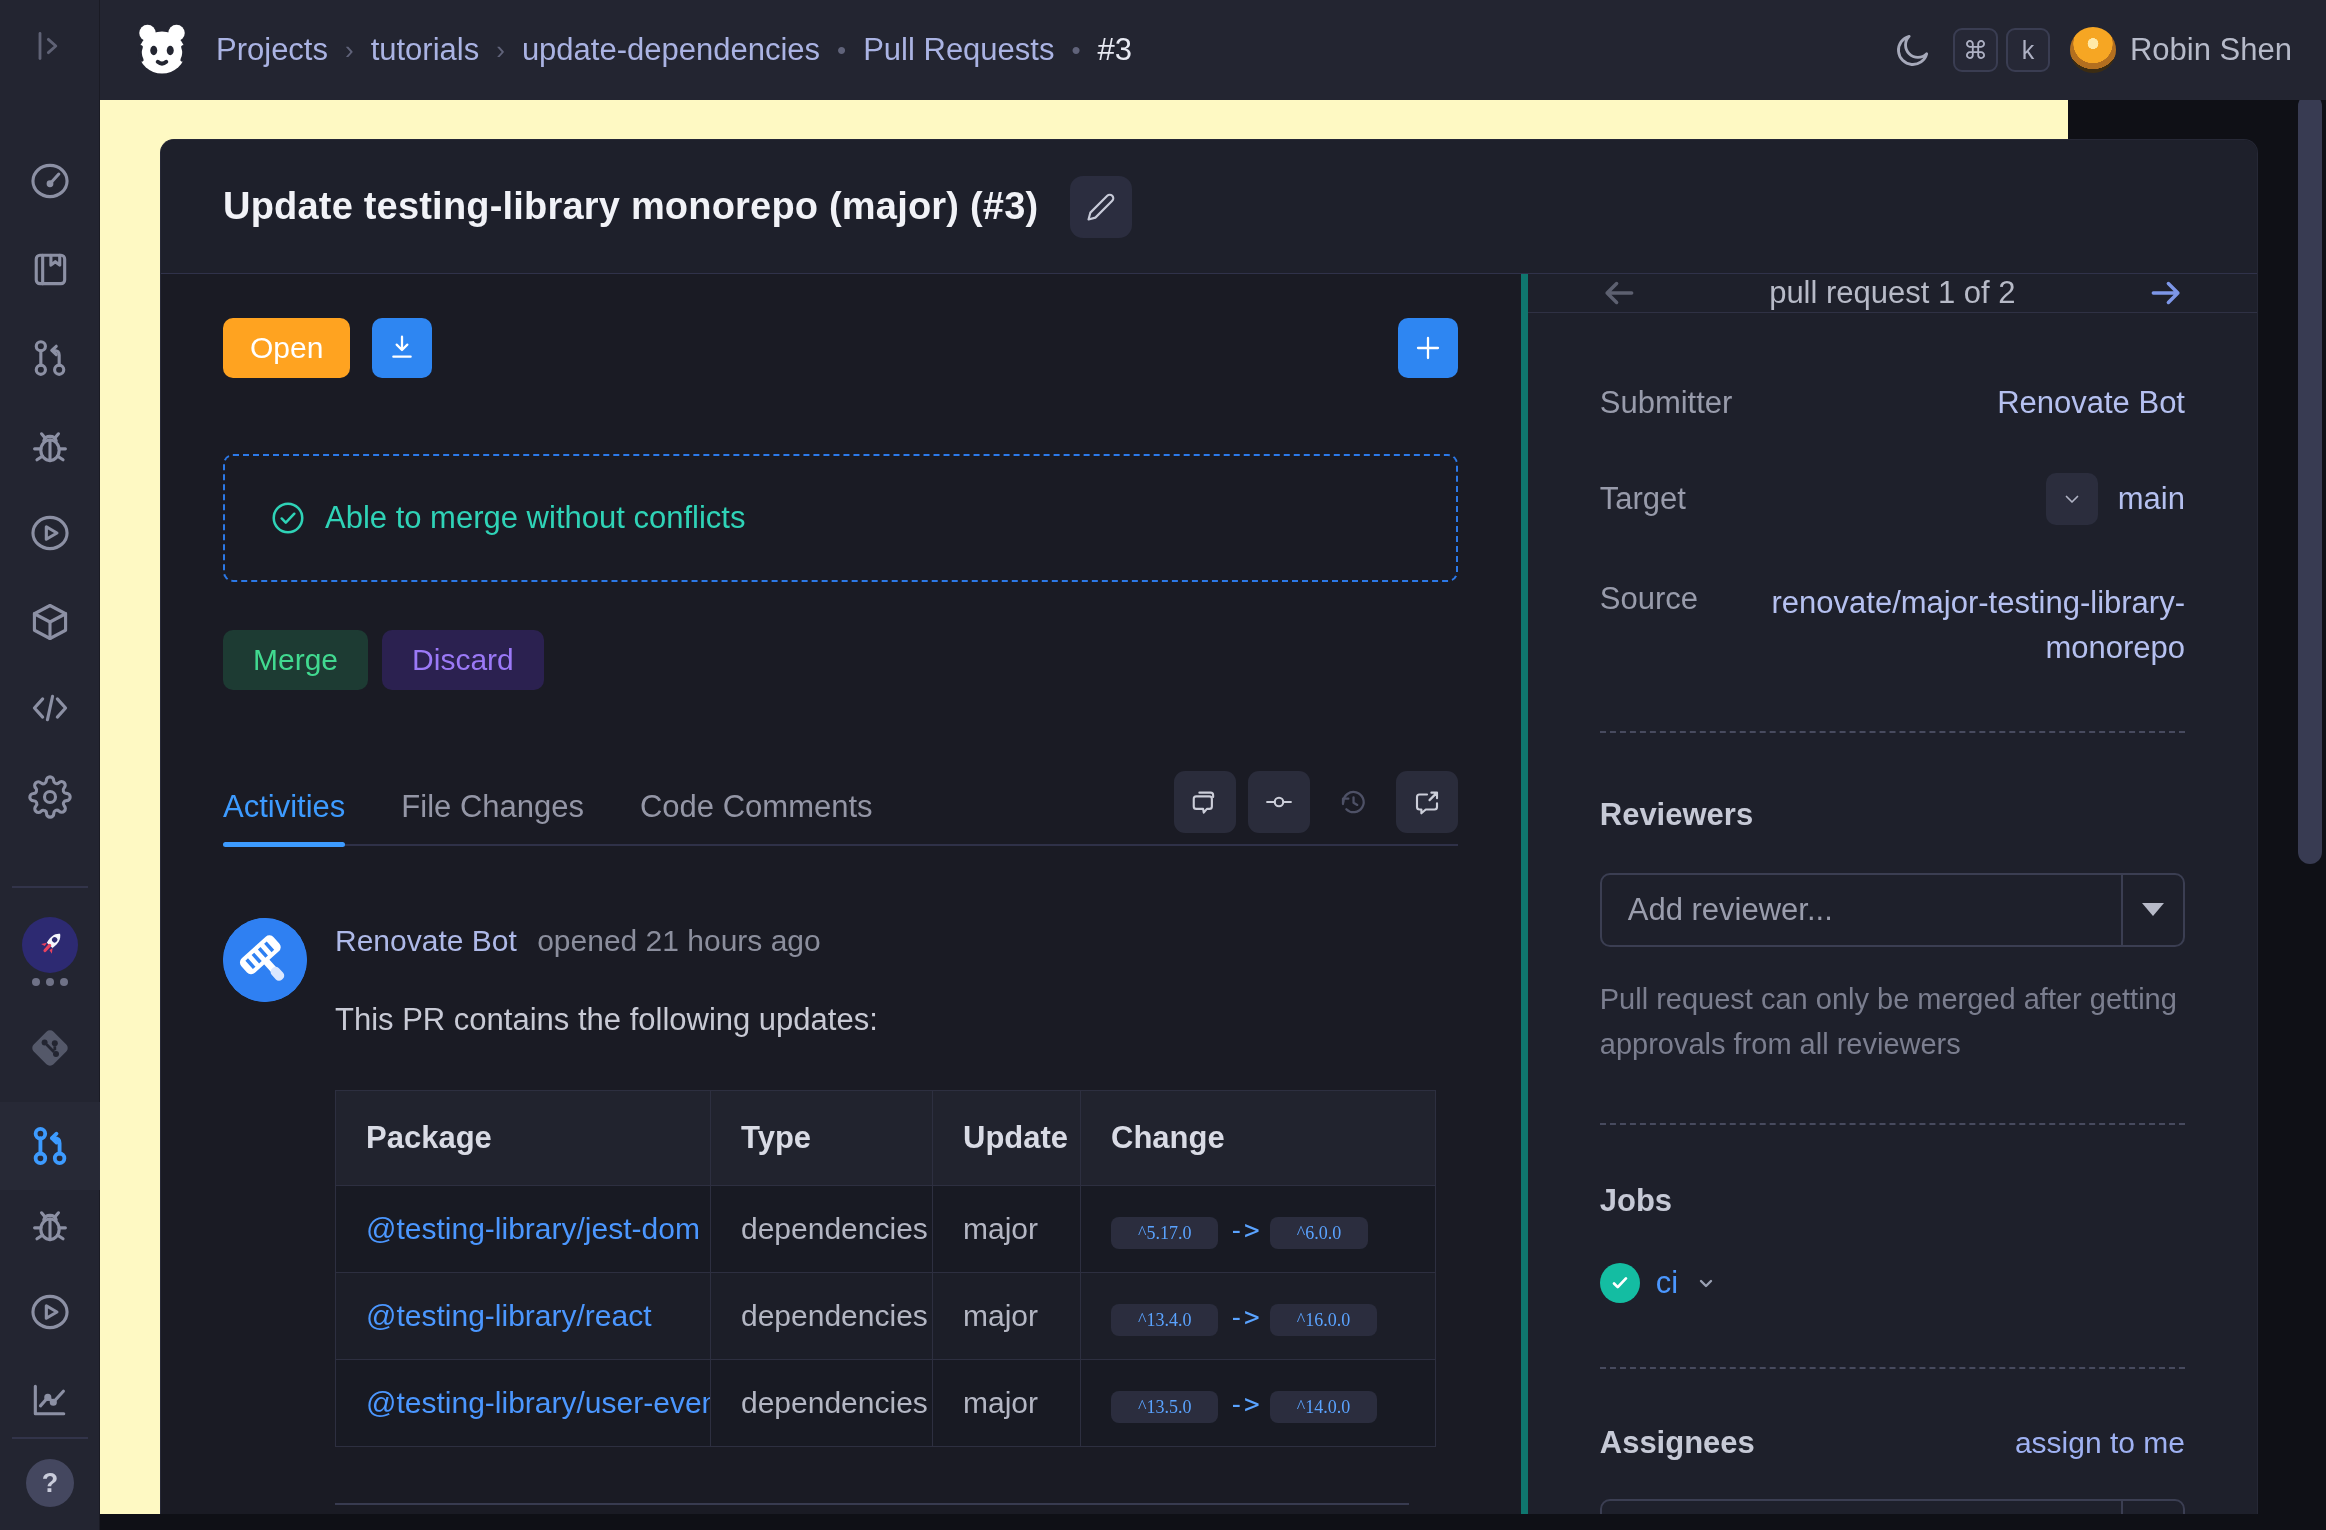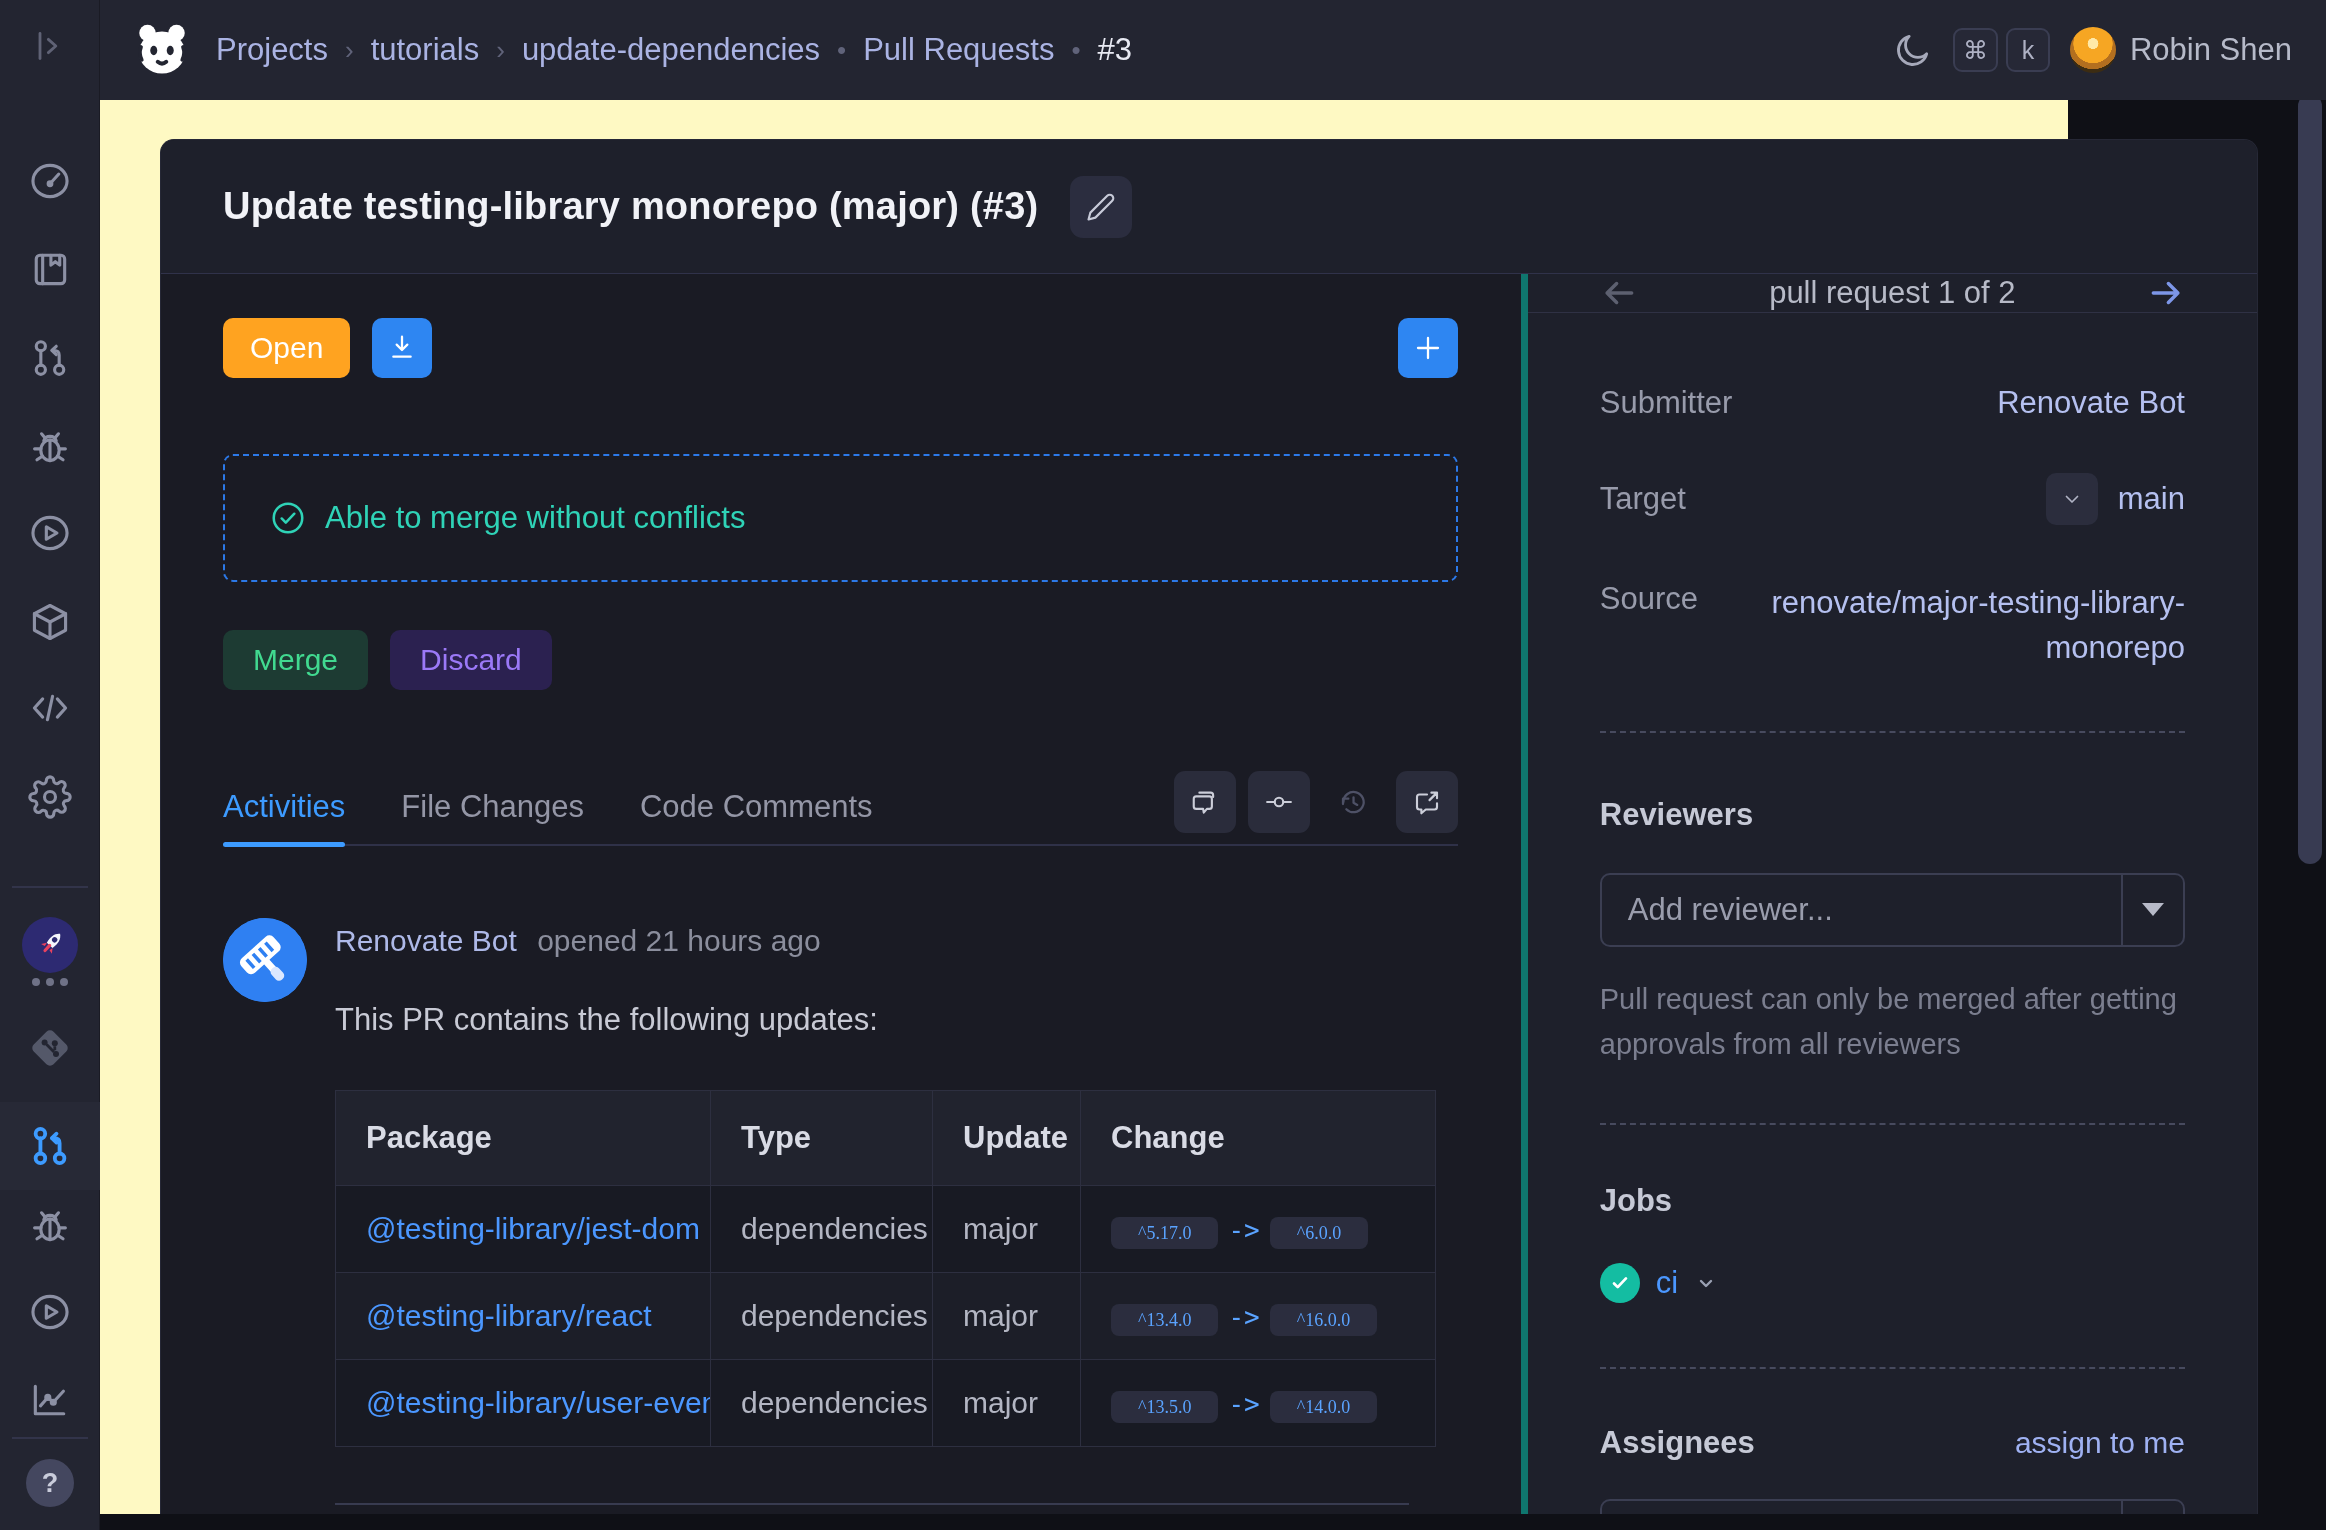--- a/index.html
+++ b/index.html
@@ -55,21 +55,21 @@
   
   .main-col{width:1361px;background:#1a1b24;padding:0 63px 0 62px;display:flex;flex-direction:column}
   .btn-row{margin-top:44px;display:flex;align-items:center;gap:22px}
   .state-badge{height:60px;padding:0 27px;border-radius:10px;background:var(--orange);color:#fff;font-size:30px;font-weight:500;
     display:flex;align-items:center}
   .sq-btn{width:60px;height:60px;border-radius:10px;background:#2e86f2;color:#fff;display:flex;align-items:center;justify-content:center}
   .plus{margin-left:auto}
   .merge-check{margin-top:76px;height:128px;border:2px dashed #2c79e8;border-radius:10px;display:flex;align-items:center;gap:18px;padding-left:44px}
   .merge-check .txt{color:var(--teal);font-size:31px}
   .merge-check .ck{color:var(--teal)}
-  .act-row{margin-top:48px;display:flex;gap:22px}
+  .act-row{margin-top:48px;display:flex;gap:14px}
   .btn-merge{height:60px;padding:0 30px;border-radius:10px;background:#1d3b33;color:var(--green);font-size:30px;display:flex;align-items:center}
   .btn-discard{height:60px;padding:0 30px;border-radius:10px;background:#2b2150;color:var(--purple);font-size:30px;display:flex;align-items:center}
 
   .tabs-row{margin-top:80px;display:flex;align-items:center;border-bottom:2px solid #2f3148;padding-bottom:0;height:76px;position:relative}
   .tab{font-size:31px;color:#9496a6;margin-right:56px;position:relative;height:76px;display:flex;align-items:center}
   .tab.active{color:var(--accent)}
   .tab.active::after{content:"";position:absolute;left:0;right:0;bottom:-2px;height:5px;border-radius:3px;background:var(--accent)}
   .tabtools{margin-left:auto;display:flex;align-items:center;gap:12px;margin-bottom:10px}
   .tool{width:62px;height:62px;border-radius:11px;background:#2a2c3b;color:#ccced9;display:flex;align-items:center;justify-content:center}
   .tool.ghost{background:transparent;color:#4e5166}

